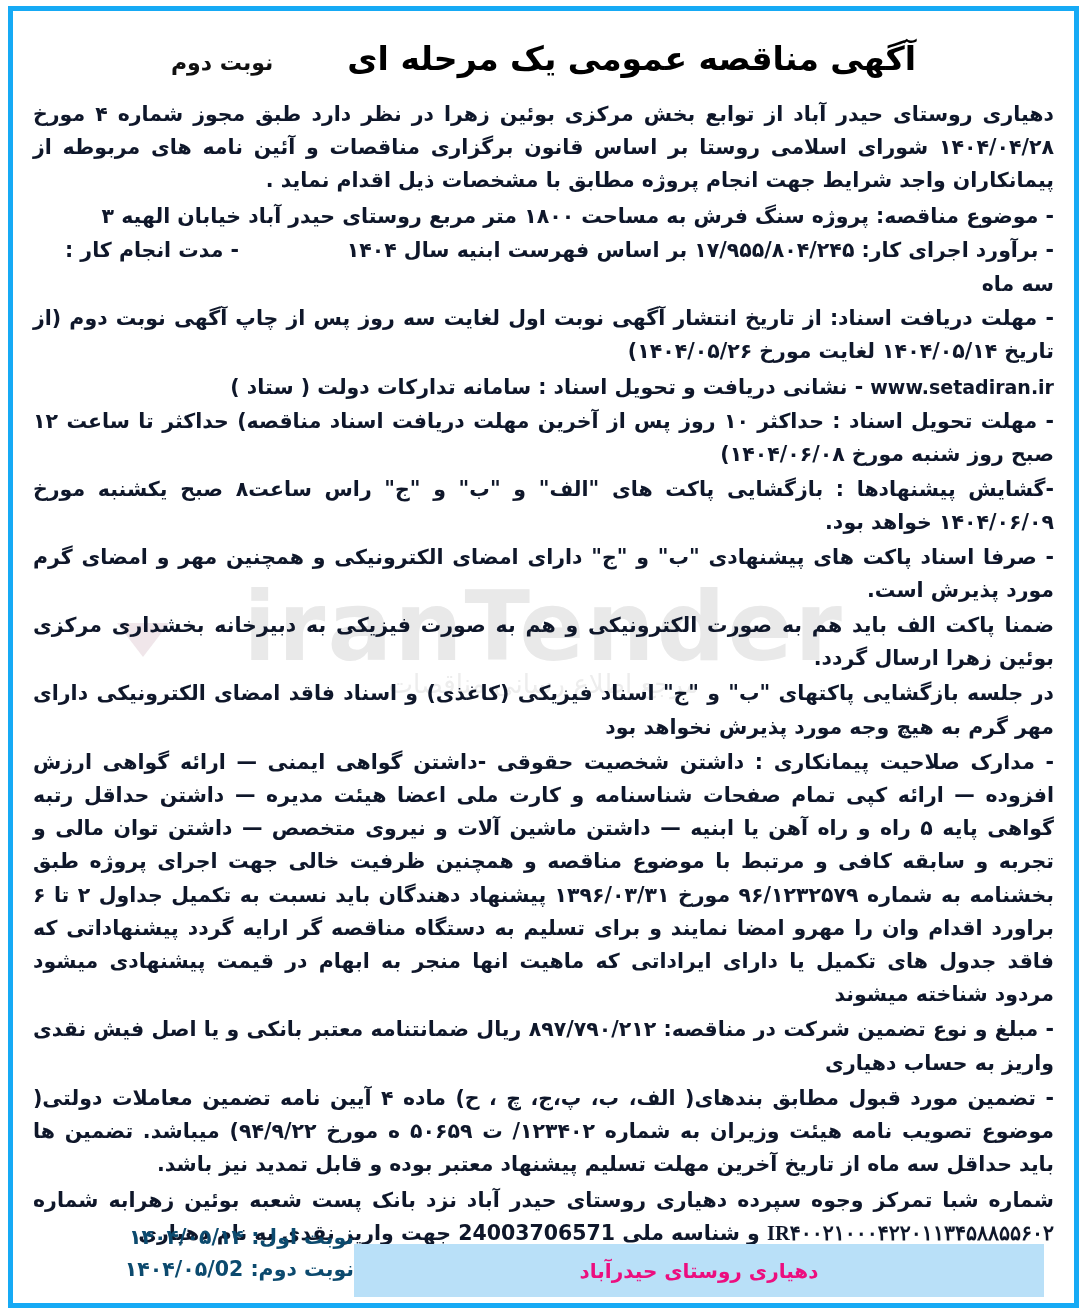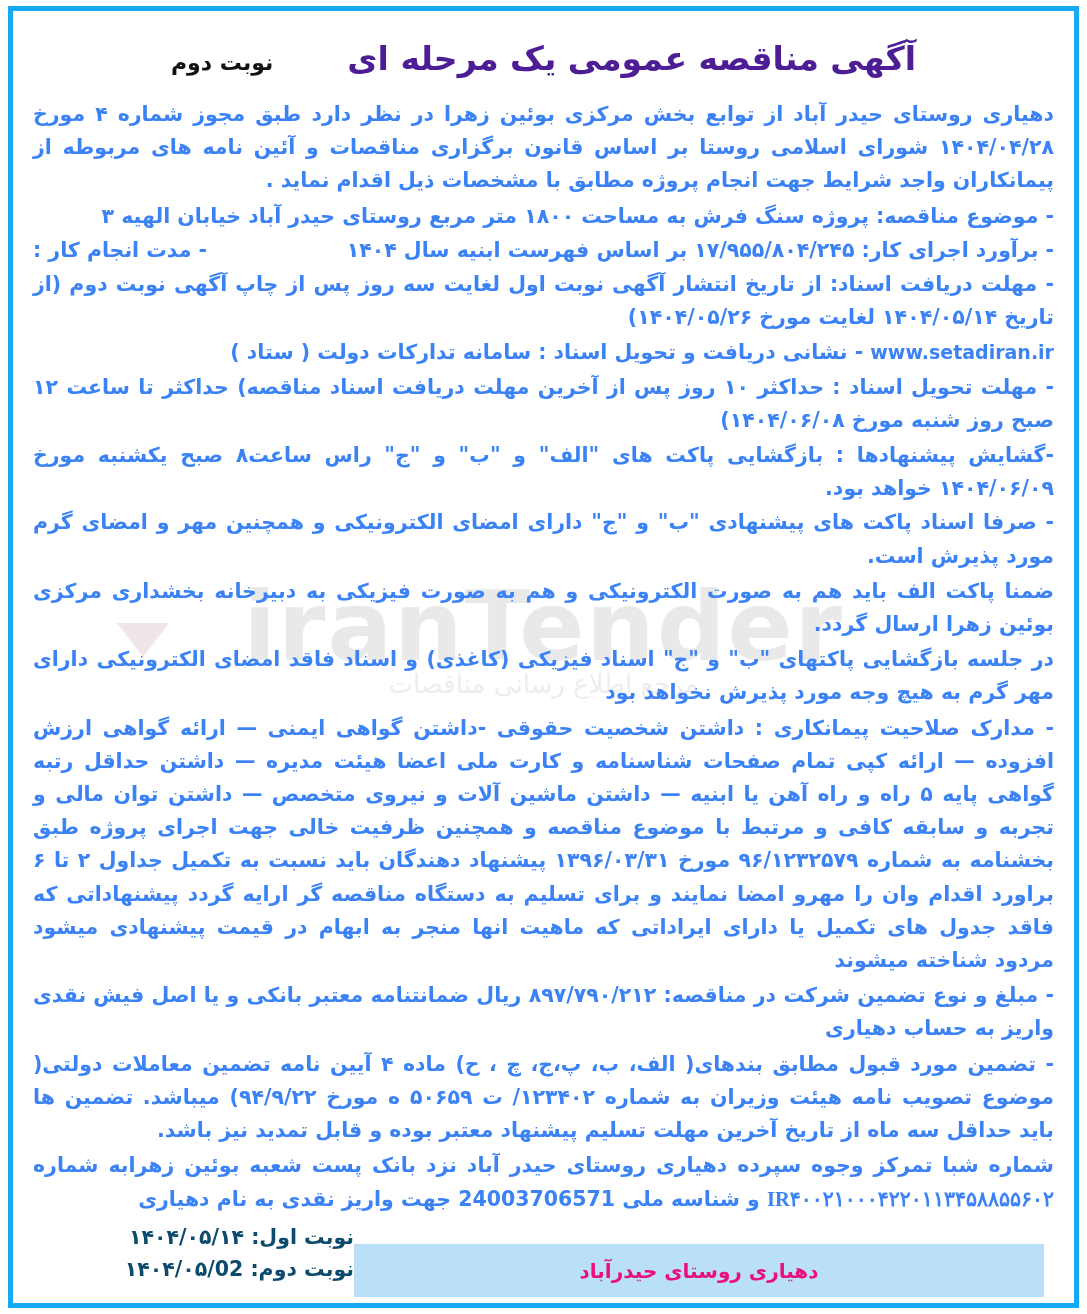--- a/index.html
+++ b/index.html
@@ -87,38 +87,38 @@
     display: flex;
     flex-direction: row;
     align-items: baseline;
     justify-content: center;
     gap: 74px;
     margin: 14px 0 20px 0;
   }
   .main-title {
     font-size: 33px;
     font-weight: bold;
-    color: #4c1d95;
+    color: #000000;
     white-space: nowrap;
     letter-spacing: -0.5px;
   }
   .round-label {
     font-size: 22px;
     font-weight: bold;
     color: #111111;
     white-space: nowrap;
   }
 
   
   .body {
     position: relative;
     z-index: 2;
     font-size: 20.5px;
     line-height: 1.62;
-    color: #3b82f6;
+    color: #0f172a;
     font-weight: 600;
   }
   .para {
     margin: 0 0 2px 0;
     text-align: justify;
     text-justify: inter-word;
   }
   .para.justify-full {
     text-align: justify;
   }
@@ -204,23 +204,24 @@
       <div class="round-label">نوبت دوم</div>
     </div>
 
     <div class="body">
 
       <p class="para justify-full">دهیاری روستای حیدر آباد از توابع بخش مرکزی بوئین زهرا در نظر دارد طبق مجوز شماره  ۴  مورخ ۱۴۰۴/۰۴/۲۸ شورای اسلامی روستا بر اساس قانون برگزاری مناقصات و آئین نامه های مربوطه از پیمانکاران واجد شرایط جهت انجام پروژه مطابق با مشخصات ذیل اقدام نماید .</p>
 
       <p class="bullet-line center">- موضوع مناقصه: پروژه سنگ فرش به مساحت ۱۸۰۰ متر مربع روستای حیدر آباد خیابان الهیه ۳</p>
 
       <p class="bullet-line">
-        <span style="float:left;">- مدت انجام کار :</span>
+        <span style="float:left;margin-left:32px;">- مدت انجام کار :</span>
         <span style="display:block;">- برآورد اجرای کار: ۱۷/۹۵۵/۸۰۴/۲۴۵ بر اساس فهرست ابنیه  سال ۱۴۰۴</span>
       </p>
+      <p class="bullet-line right">سه ماه</p>
 
       <p class="para justify-full">- مهلت دریافت اسناد: از تاریخ انتشار آگهی نوبت اول لغایت سه روز پس از چاپ آگهی نوبت دوم (از تاریخ ۱۴۰۴/۰۵/۱۴ لغایت مورخ ۱۴۰۴/۰۵/۲۶)</p>
 
       <p class="bullet-line center">
         <span class="url">www.setadiran.ir</span>
         <span>- نشانی دریافت  و تحویل اسناد : سامانه تدارکات دولت ( ستاد )</span>
       </p>
 
       <p class="para justify-full">- مهلت تحویل اسناد : حداکثر ۱۰ روز پس از آخرین مهلت دریافت اسناد مناقصه) حداکثر تا ساعت ۱۲ صبح روز شنبه مورخ ۱۴۰۴/۰۶/۰۸)</p>
 

